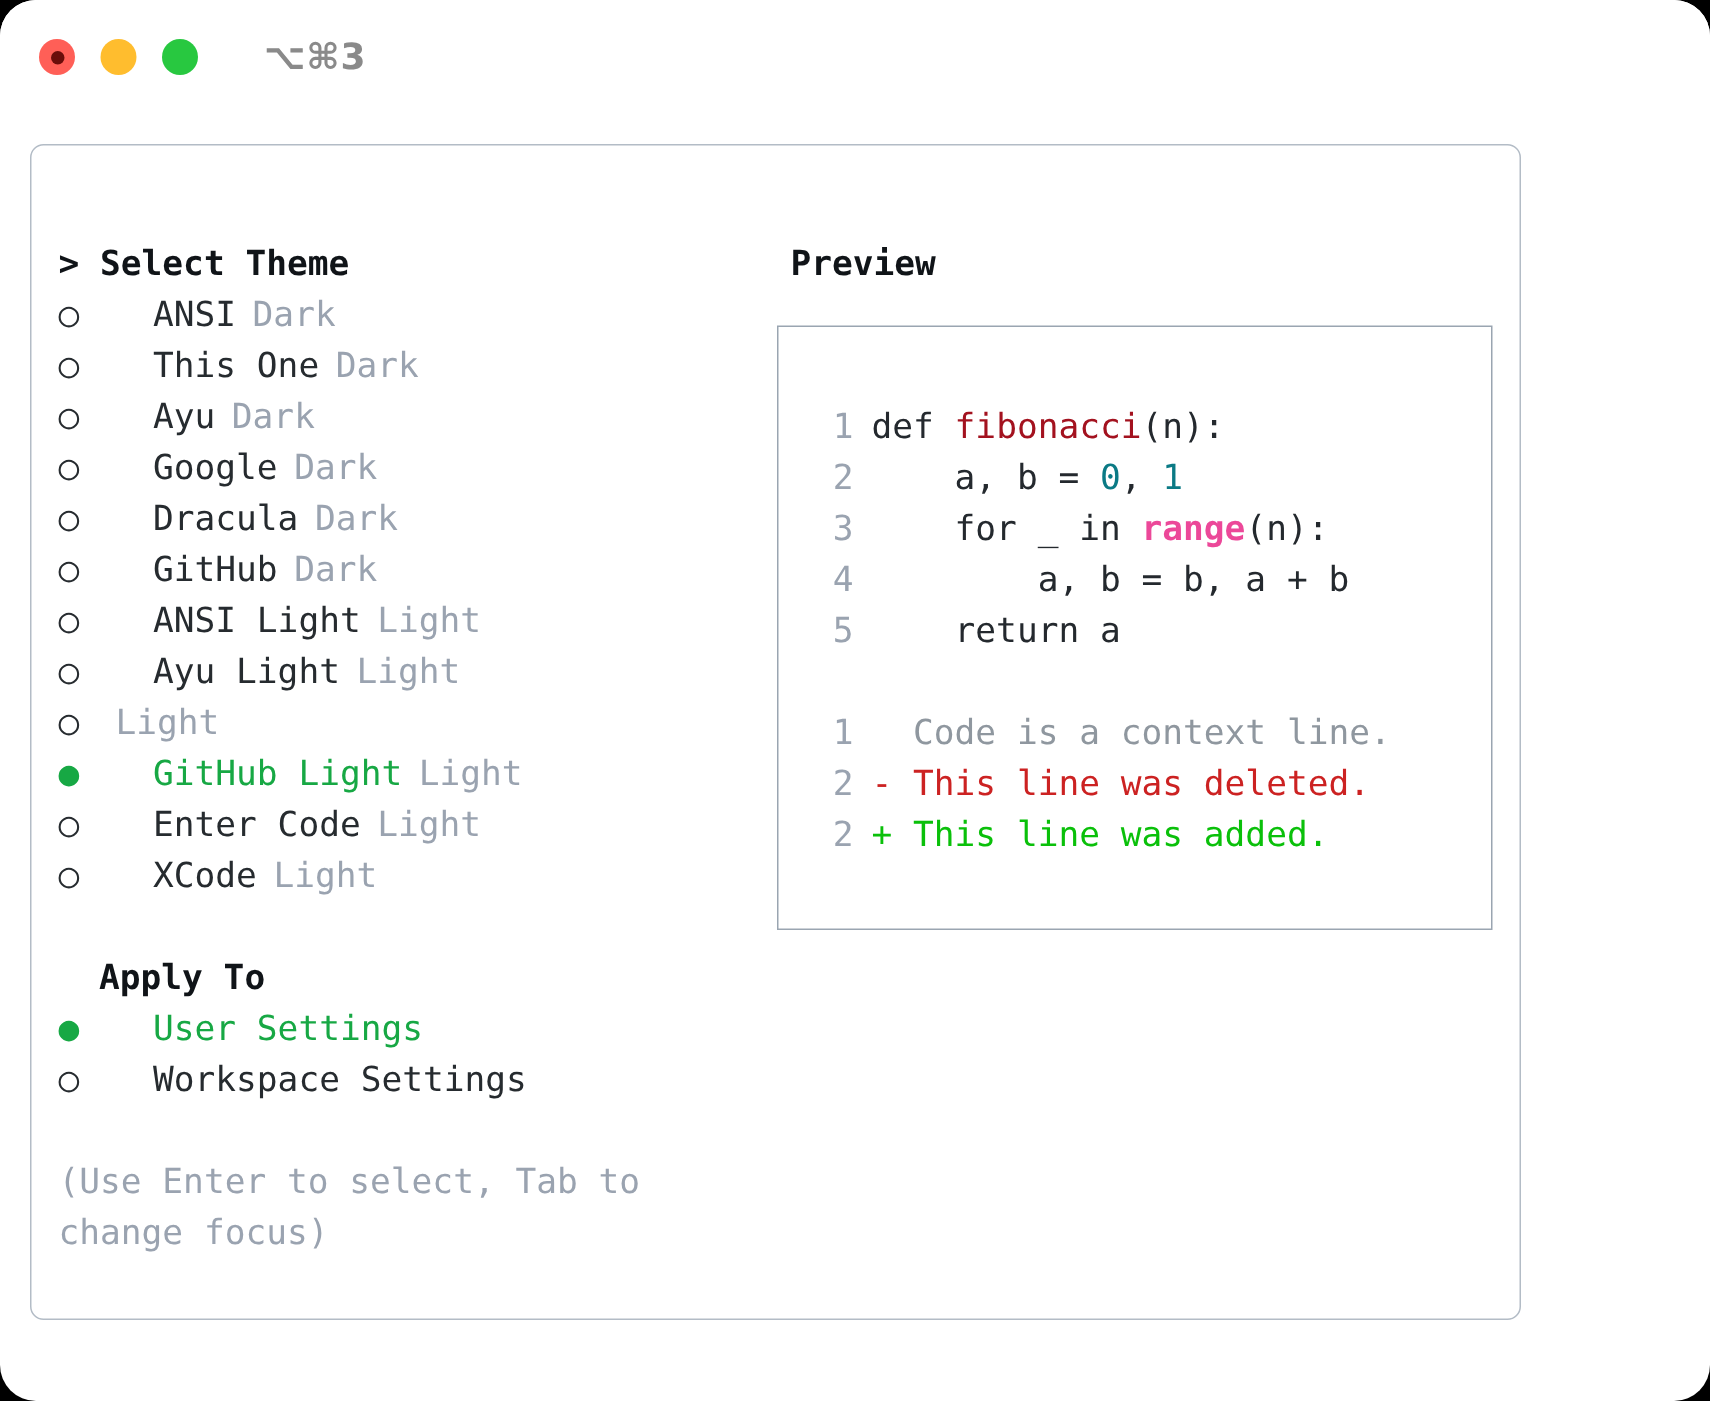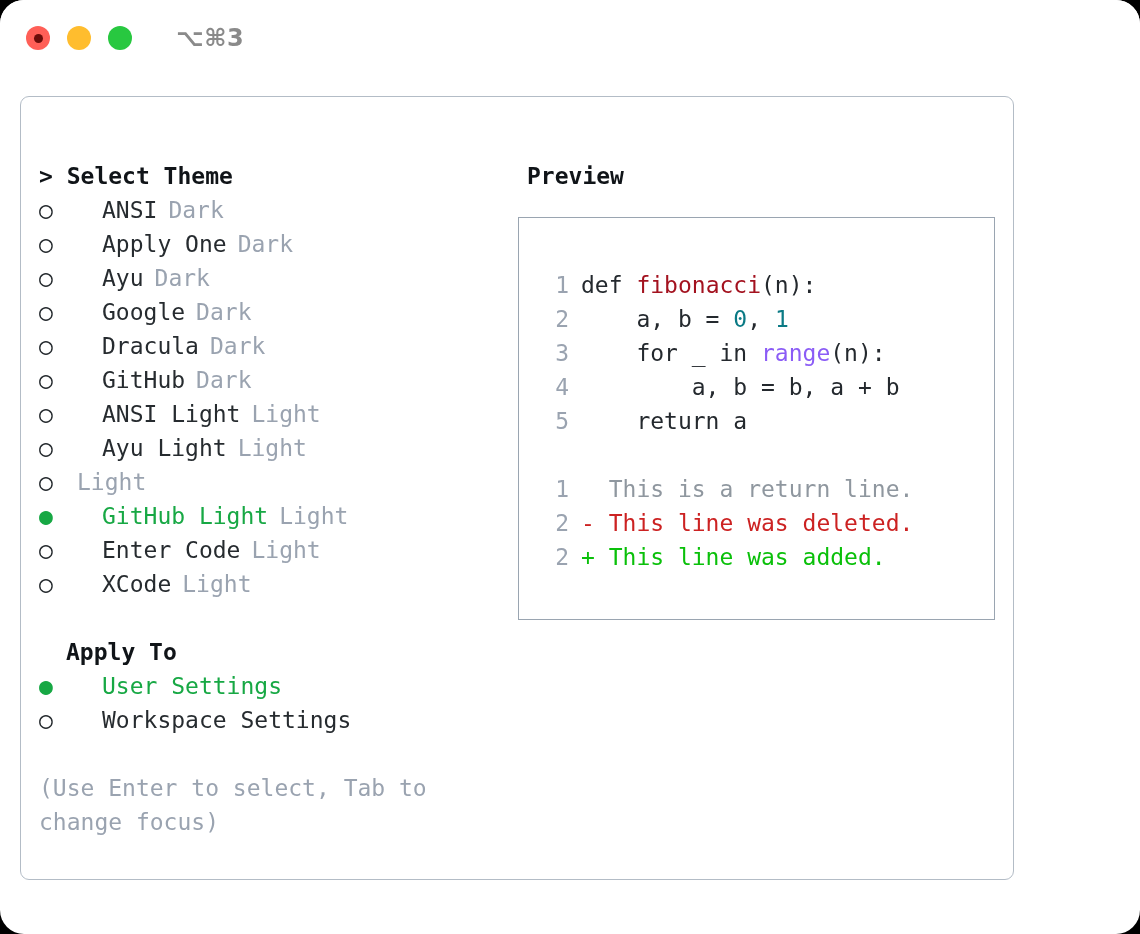--- a/index.html
+++ b/index.html
@@ -166,21 +166,21 @@
     flex: none;
     color: #9aa3b0;
     text-align: right;
     margin-right: 12px;
   }
   .code-text { white-space: pre; }
 
   .tok-plain { color: #24292e; }
   .tok-func  { color: #a3121f; }
   .tok-num   { color: #0b7a85; }
-  .tok-builtin { color: #8b5cf6; }
+  .tok-builtin { color: #ec4899; font-weight: bold; }
 
   .diff-ctx { color: #8f979f; }
   .diff-del { color: #cc2222; }
   .diff-add { color: #0ac00a; }
 
   .gap-line { height: 34px; }
 </style>
 </head>
 <body>
 
@@ -200,21 +200,21 @@
   <div class="panel">
     <div class="panel-inner">
       <div class="columns">
 
         <div class="col-left">
 
           <div class="tui heading">&gt; Select Theme</div>
 
           <div id="theme-list">
               <div class="list-row tui"><span class="marker">○</span><span class="row-label">ANSI</span><span class="row-suffix">Dark</span></div>
-              <div class="list-row tui"><span class="marker">○</span><span class="row-label">Apply One</span><span class="row-suffix">Dark</span></div>
+              <div class="list-row tui"><span class="marker">○</span><span class="row-label">This One</span><span class="row-suffix">Dark</span></div>
               <div class="list-row tui"><span class="marker">○</span><span class="row-label">Ayu</span><span class="row-suffix">Dark</span></div>
               <div class="list-row tui"><span class="marker">○</span><span class="row-label">Google</span><span class="row-suffix">Dark</span></div>
               <div class="list-row tui"><span class="marker">○</span><span class="row-label">Dracula</span><span class="row-suffix">Dark</span></div>
               <div class="list-row tui"><span class="marker">○</span><span class="row-label">GitHub</span><span class="row-suffix">Dark</span></div>
               <div class="list-row tui"><span class="marker">○</span><span class="row-label">ANSI Light</span><span class="row-suffix">Light</span></div>
               <div class="list-row tui"><span class="marker">○</span><span class="row-label">Ayu Light</span><span class="row-suffix">Light</span></div>
               <div class="list-row tui"><span class="marker">○</span><span class="row-suffix">Light</span></div>
               <div class="list-row tui"><span class="marker" style="color: rgb(23, 168, 68);">●</span><span class="row-label selected">GitHub Light</span><span class="row-suffix">Light</span></div>
               <div class="list-row tui"><span class="marker">○</span><span class="row-label">Enter Code</span><span class="row-suffix">Light</span></div>
               <div class="list-row tui"><span class="marker">○</span><span class="row-label">XCode</span><span class="row-suffix">Light</span></div>
@@ -239,21 +239,21 @@
           <div class="preview-box">
             <div id="code-block">
                 <div class="code-line tui"><span class="lineno">1</span><span class="code-text"><span class="tok-plain">def </span><span class="tok-func">fibonacci</span><span class="tok-plain">(n):</span></span></div>
                 <div class="code-line tui"><span class="lineno">2</span><span class="code-text"><span class="tok-plain">    a, b = </span><span class="tok-num">0</span><span class="tok-plain">, </span><span class="tok-num">1</span></span></div>
                 <div class="code-line tui"><span class="lineno">3</span><span class="code-text"><span class="tok-plain">    for _ in </span><span class="tok-builtin">range</span><span class="tok-plain">(n):</span></span></div>
                 <div class="code-line tui"><span class="lineno">4</span><span class="code-text"><span class="tok-plain">        a, b = b, a + b</span></span></div>
                 <div class="code-line tui"><span class="lineno">5</span><span class="code-text"><span class="tok-plain">    return a</span></span></div>
               </div>
             <div class="gap-line"></div>
             <div id="diff-block">
-                <div class="code-line tui"><span class="lineno">1</span><span class="code-text diff-ctx">  This is a return line.</span></div>
+                <div class="code-line tui"><span class="lineno">1</span><span class="code-text diff-ctx">  Code is a context line.</span></div>
                 <div class="code-line tui"><span class="lineno">2</span><span class="code-text diff-del">- This line was deleted.</span></div>
                 <div class="code-line tui"><span class="lineno">2</span><span class="code-text diff-add">+ This line was added.</span></div>
               </div>
           </div>
         </div>
 
       </div>
     </div>
   </div>
 </div>

